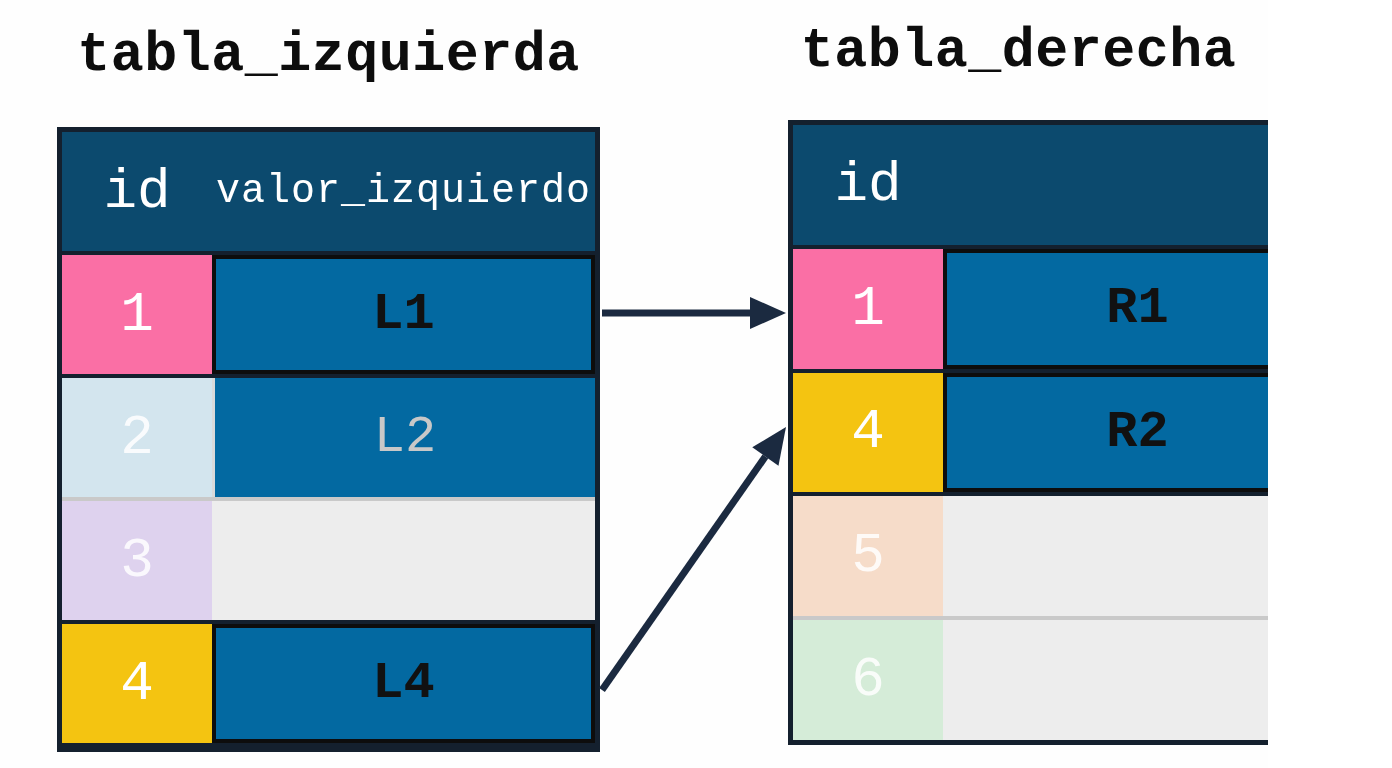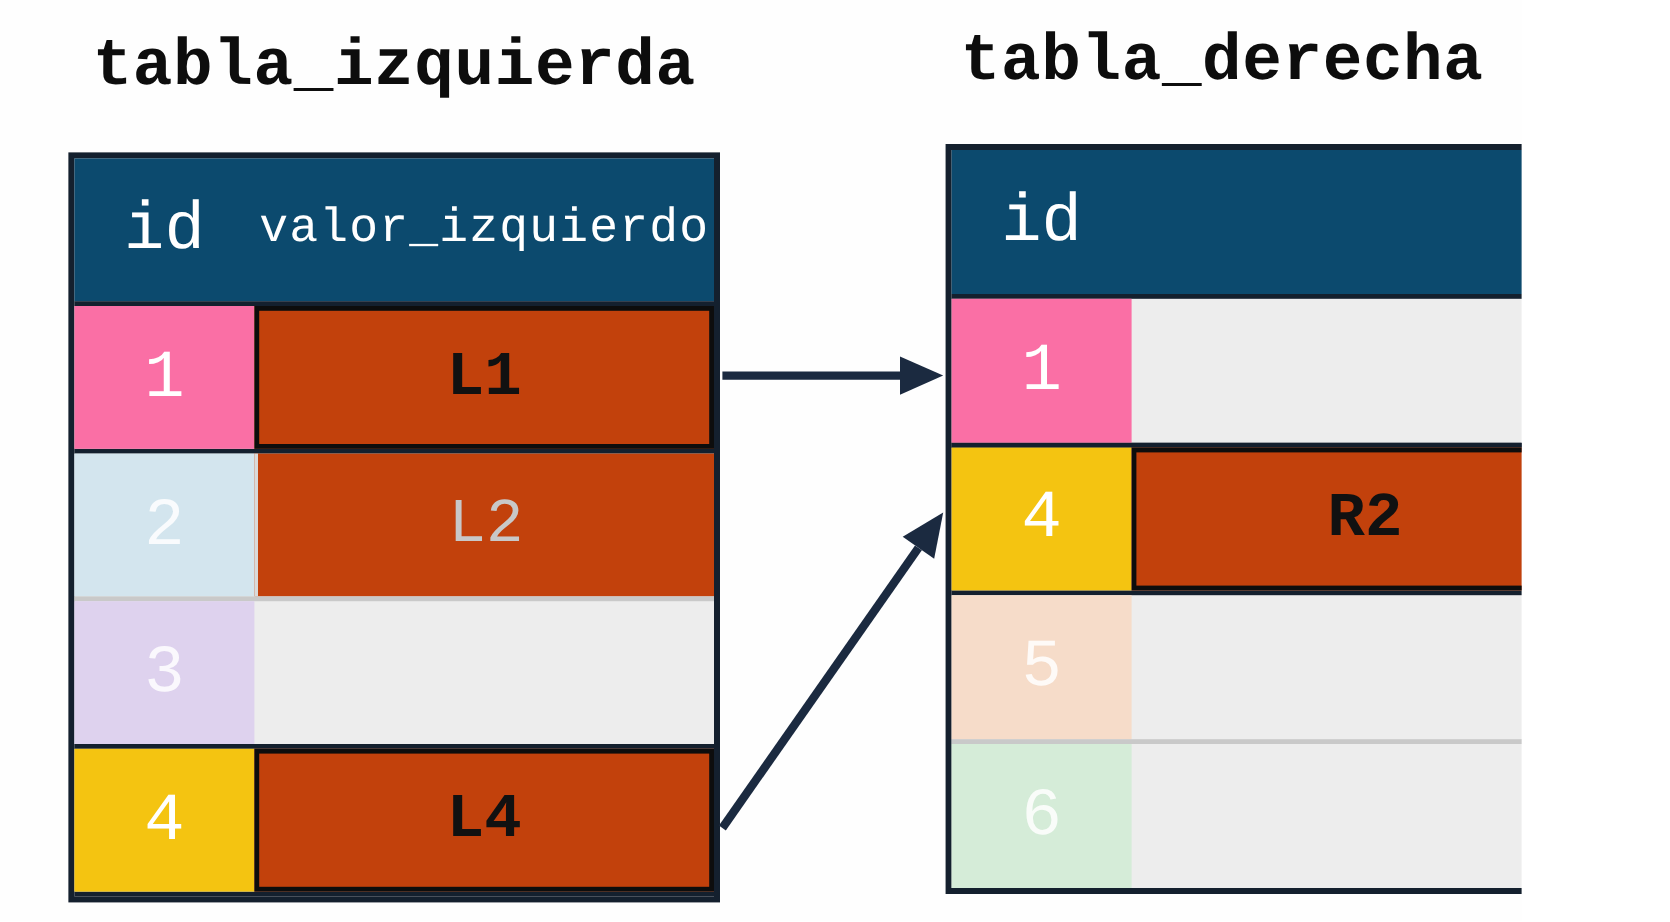--- a/index.html
+++ b/index.html
@@ -32,21 +32,21 @@
   .th-val {
     flex:1; text-align:center; font-size:40px; font-weight:400; letter-spacing:1px;
   }
 
   .row { flex:1; display:flex; position:relative; }
   .id-cell {
     width:150px; flex-shrink:0; display:flex; align-items:center; justify-content:center;
     font-size:56px; font-weight:500; color:#ffffff;
   }
   .val-cell {
-    flex:1; background:#c2410c; display:flex; align-items:center; justify-content:center;
+    flex:1; background:#0369a1; display:flex; align-items:center; justify-content:center;
     font-size:52px; font-weight:600; color:#111111;
   }
   .row.matched { border-top:4px solid #14202e; border-bottom:4px solid #14202e; }
   .row.matched .val-cell { border:4px solid #0d0d0d; }
   .row.matched + .row.matched { margin-top:-4px; }
   .row.unmatched .id-cell { color:rgba(255,255,255,0.85); }
   .row.unmatched .val-cell {
     color:#c8c8c8; font-weight:500; border-left:3px solid #dadada;
   }
   .row.sep { border-top:4px solid #c9c9c9; }
@@ -84,20 +84,21 @@
       <div class="val-cell">L4</div>
     </div>
   </div>
 
   <div class="join-table right">
     <div class="thead">
       <div class="th-id">id</div>
     </div>
     <div class="row matched">
       <div class="id-cell" style="background: rgb(250, 111, 165);">1</div>
+      <div class="val-cell">R1</div>
     </div>
     <div class="row matched">
       <div class="id-cell" style="background: rgb(244, 196, 17);">4</div>
       <div class="val-cell">R2</div>
     </div>
     <div class="row unmatched">
       <div class="id-cell" style="background: rgb(246, 220, 201);">5</div>
     </div>
     <div class="row unmatched sep">
       <div class="id-cell" style="background: rgb(213, 236, 216);">6</div>

